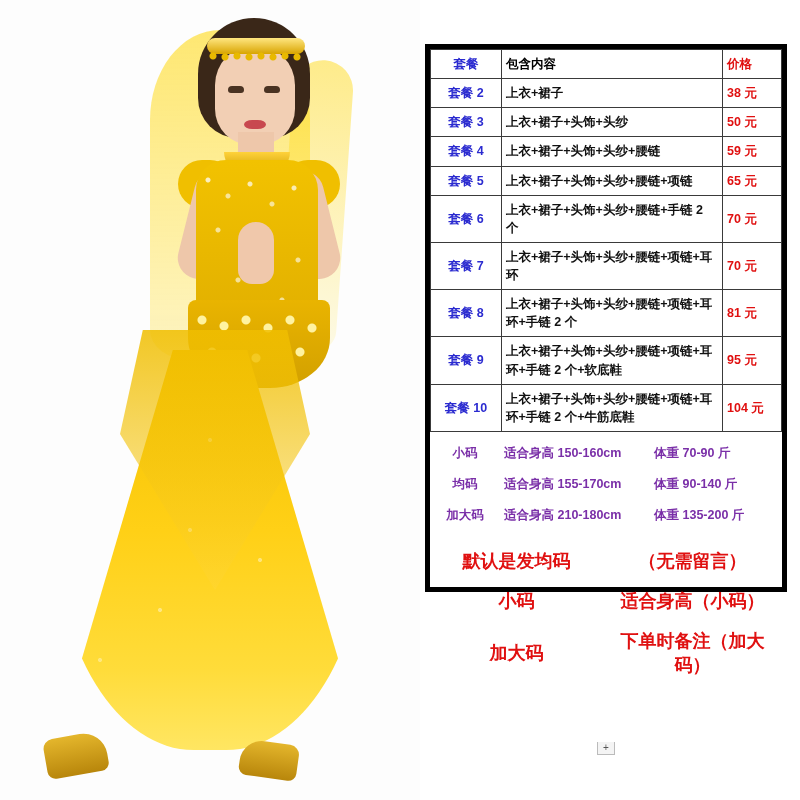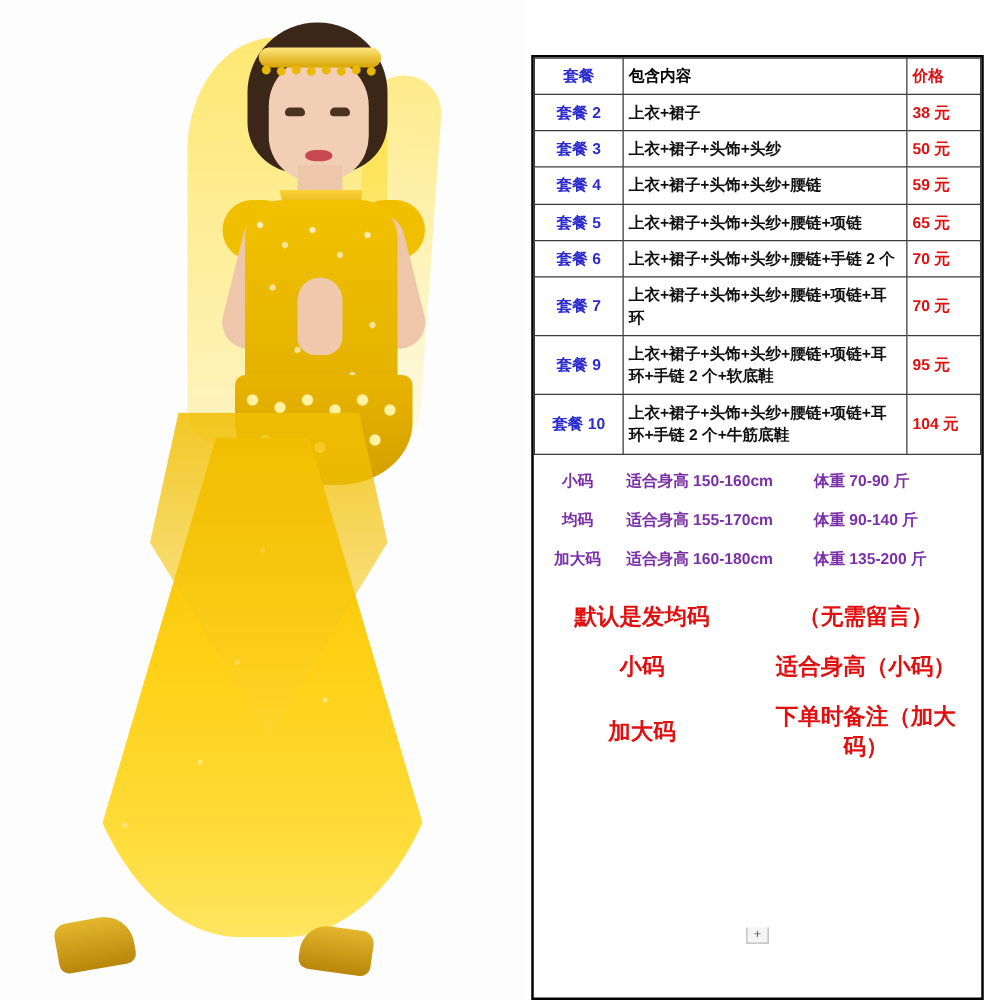--- a/index.html
+++ b/index.html
@@ -247,23 +247,23 @@
     border-radius: 22px 10px 8px 8px;
     transform: rotate(8deg);
   }
 
   
   #panel {
     position: absolute;
     left: 425px;
     top: 44px;
     width: 362px;
-    height: 756px;
+    height: 548px;
     background: #ffffff;
-    border: 2px solid #000000;
+    border: 5px solid #000000;
     box-sizing: border-box;
   }
   table.pkg {
     border-collapse: collapse;
     width: 100%;
     table-layout: fixed;
   }
   table.pkg td, table.pkg th {
     border: 1px solid #3a3a3a;
     padding: 5px 4px;
@@ -393,20 +393,25 @@
           <td class="col-pkg">套餐 6</td>
           <td class="col-desc">上衣+裙子+头饰+头纱+腰链+手链 2 个</td>
           <td class="col-price">70 元</td>
         </tr>
         <tr>
           <td class="col-pkg">套餐 7</td>
           <td class="col-desc">上衣+裙子+头饰+头纱+腰链+项链+耳环</td>
           <td class="col-price">70 元</td>
         </tr>
         <tr>
+          <td class="col-pkg">套餐 8</td>
+          <td class="col-desc">上衣+裙子+头饰+头纱+腰链+项链+耳环+手链 2 个</td>
+          <td class="col-price">81 元</td>
+        </tr>
+        <tr>
           <td class="col-pkg">套餐 9</td>
           <td class="col-desc">上衣+裙子+头饰+头纱+腰链+项链+耳环+手链 2 个+软底鞋</td>
           <td class="col-price">95 元</td>
         </tr>
         <tr>
           <td class="col-pkg">套餐 10</td>
           <td class="col-desc">上衣+裙子+头饰+头纱+腰链+项链+耳环+手链 2 个+牛筋底鞋</td>
           <td class="col-price">104 元</td>
         </tr>
       </tbody>
@@ -419,21 +424,21 @@
           <td class="sz-h">适合身高 150-160cm</td>
           <td class="sz-w">体重 70-90 斤</td>
         </tr>
         <tr>
           <td class="sz-label">均码</td>
           <td class="sz-h">适合身高 155-170cm</td>
           <td class="sz-w">体重 90-140 斤</td>
         </tr>
         <tr>
           <td class="sz-label">加大码</td>
-          <td class="sz-h">适合身高 160-180cm</td>
+          <td class="sz-h">适合身高 210-180cm</td>
           <td class="sz-w">体重 135-200 斤</td>
         </tr>
       </tbody>
     </table>
 
     <table class="notes">
       <tbody>
         <tr>
           <td class="left-cell">默认是发均码</td>
           <td>（无需留言）</td>

